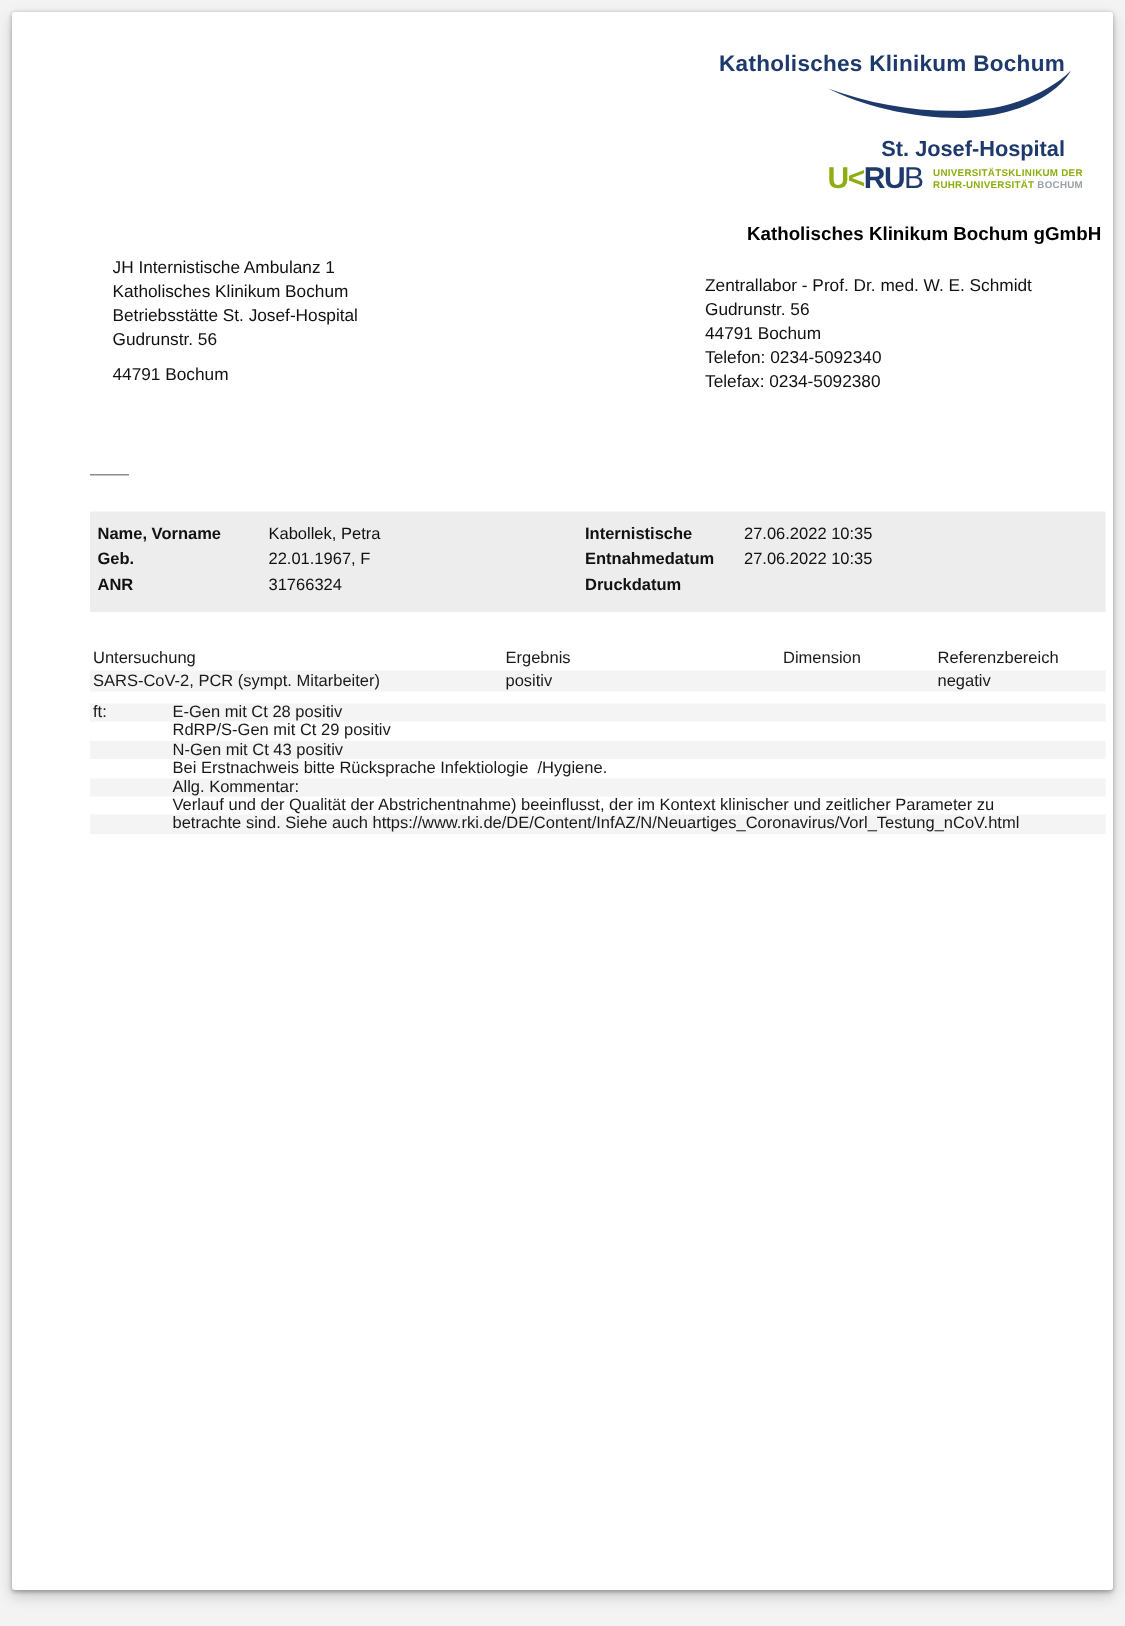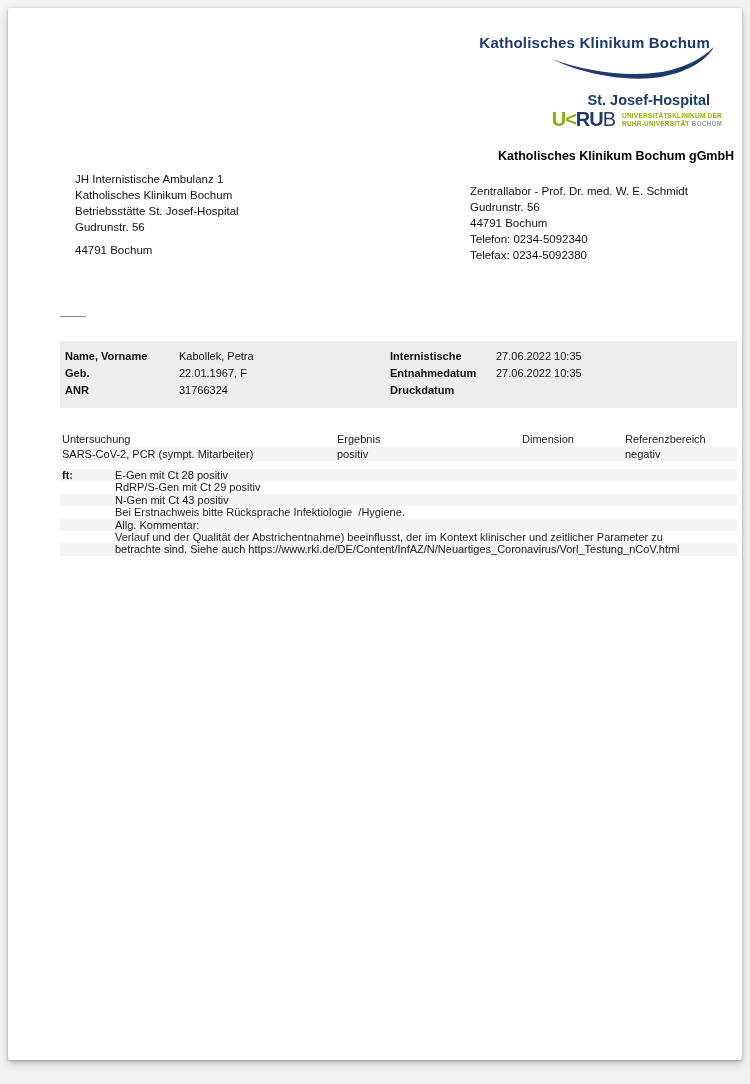--- a/index.html
+++ b/index.html
@@ -63,21 +63,21 @@
   .pcol-left  .plabel { width:114px; }
   .pcol-right .plabel { width:106px; }
   
   .rtable { position:absolute; left:52px; width:677px; height:14px; font-size:11px; color:#1a1a1a; }
   .rheader { top:424px; }
   .rrow { top:439px; background:#f4f4f4; }
   .rtable span { position:absolute; top:0; line-height:14px; white-space:nowrap; }
   .c1 { left:2px; } .c2 { left:277px; } .c3 { left:462px; } .c4 { left:565px; }
   
   .comments { position:absolute; left:52px; top:461px; width:677px; font-size:11px; color:#1a1a1a; }
-  .ft-label { position:absolute; left:2px; top:0; font-weight:bold; line-height:12.4px; }
+  .ft-label { position:absolute; left:2px; top:0; font-weight:normal; line-height:12.4px; }
   .cline { line-height:12.4px; padding-left:55px; white-space:pre; }
   .cline:nth-child(even) { background:#f4f4f4; }
 </style>
 </head>
 <body>
 
 <div class="page">
 
   <div class="logo-title">Katholisches Klinikum Bochum</div>
 

